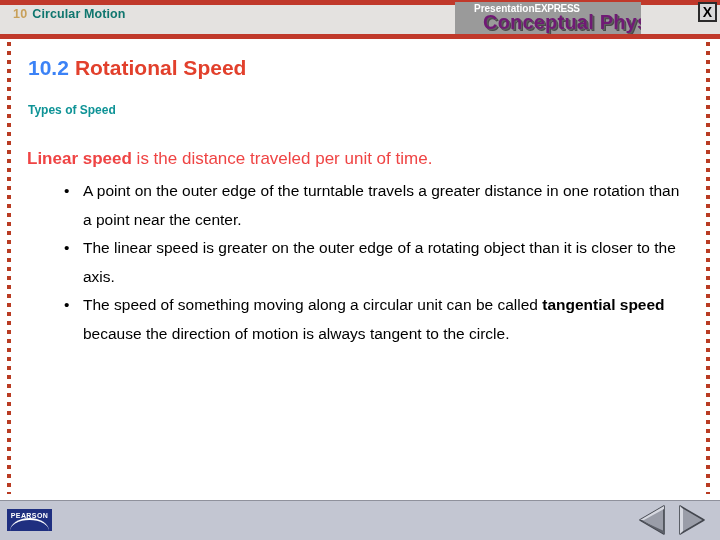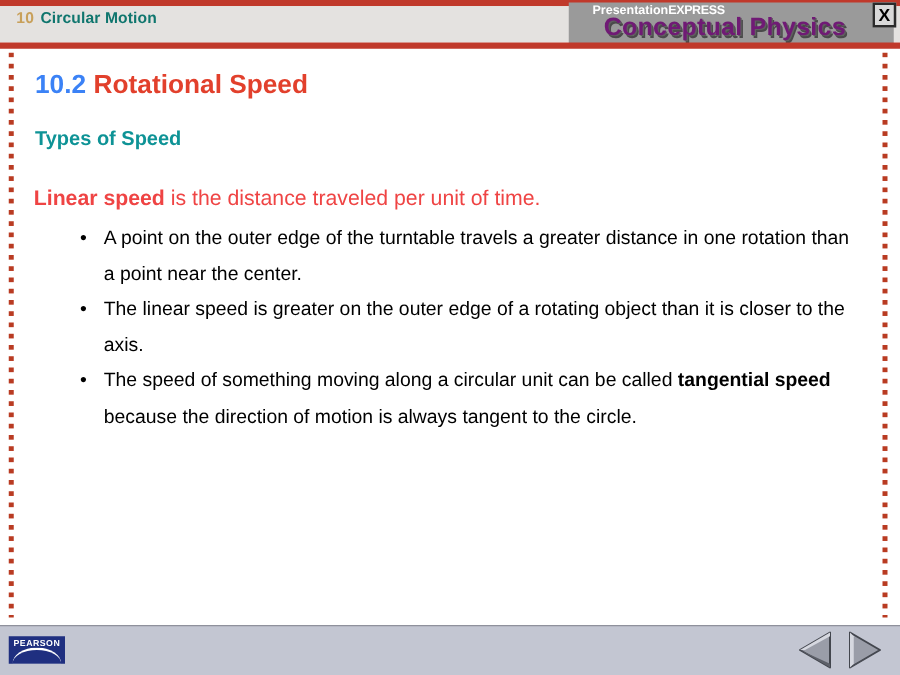--- a/index.html
+++ b/index.html
@@ -75,21 +75,21 @@
     font-weight: bold;
     margin-left: 5px;
     letter-spacing: 0.1px;
   }
 
   
   .brand-banner {
     position: absolute;
     top: 2px;
     left: 455px;
-    width: 260px;
+    width: 186px;
     height: 33px;
     background: #9a9a9a;
     overflow: hidden;
   }
   .brand-line1 {
     position: absolute;
     top: 1px;
     left: 19px;
     font-size: 10px;
     color: #ffffff;
@@ -152,21 +152,21 @@
     font-weight: bold;
     white-space: nowrap;
   }
   .title-num { color: #3b82f6; }
   .title-rest { color: #e2402c; margin-left: 6px; text-align: center; }
 
   .title-sub {
     position: absolute;
     top: 103px;
     left: 28px;
-    font-size: 16px;
+    font-size: 12px;
     font-weight: bold;
     color: #0e9396;
     white-space: nowrap;
   }
 
   
   .lead {
     position: absolute;
     top: 148px;
     left: 27px;

